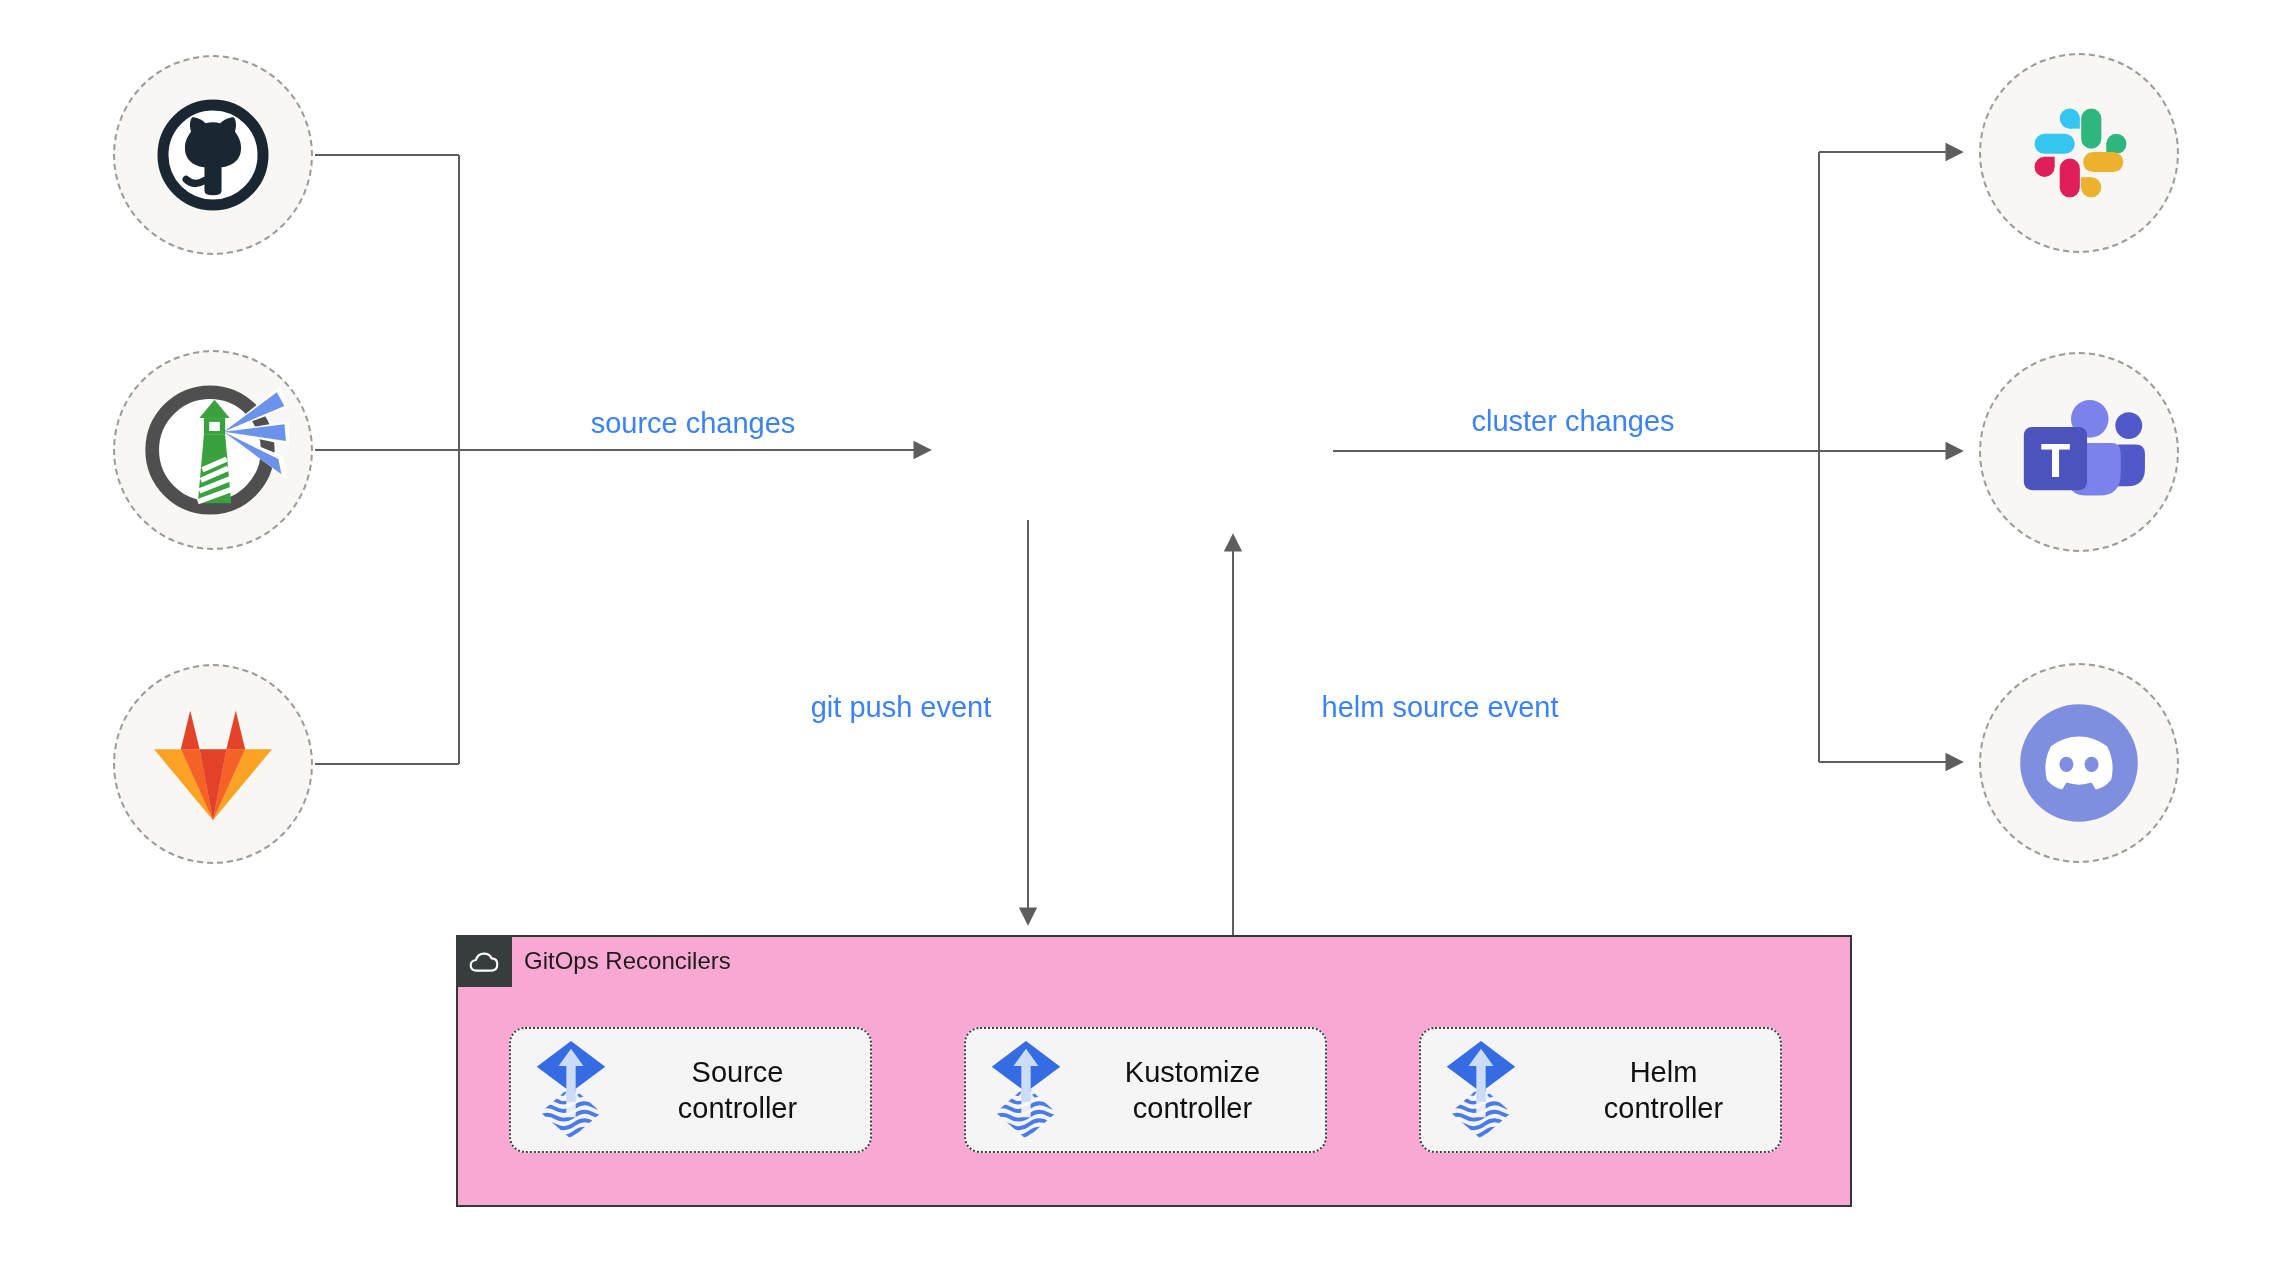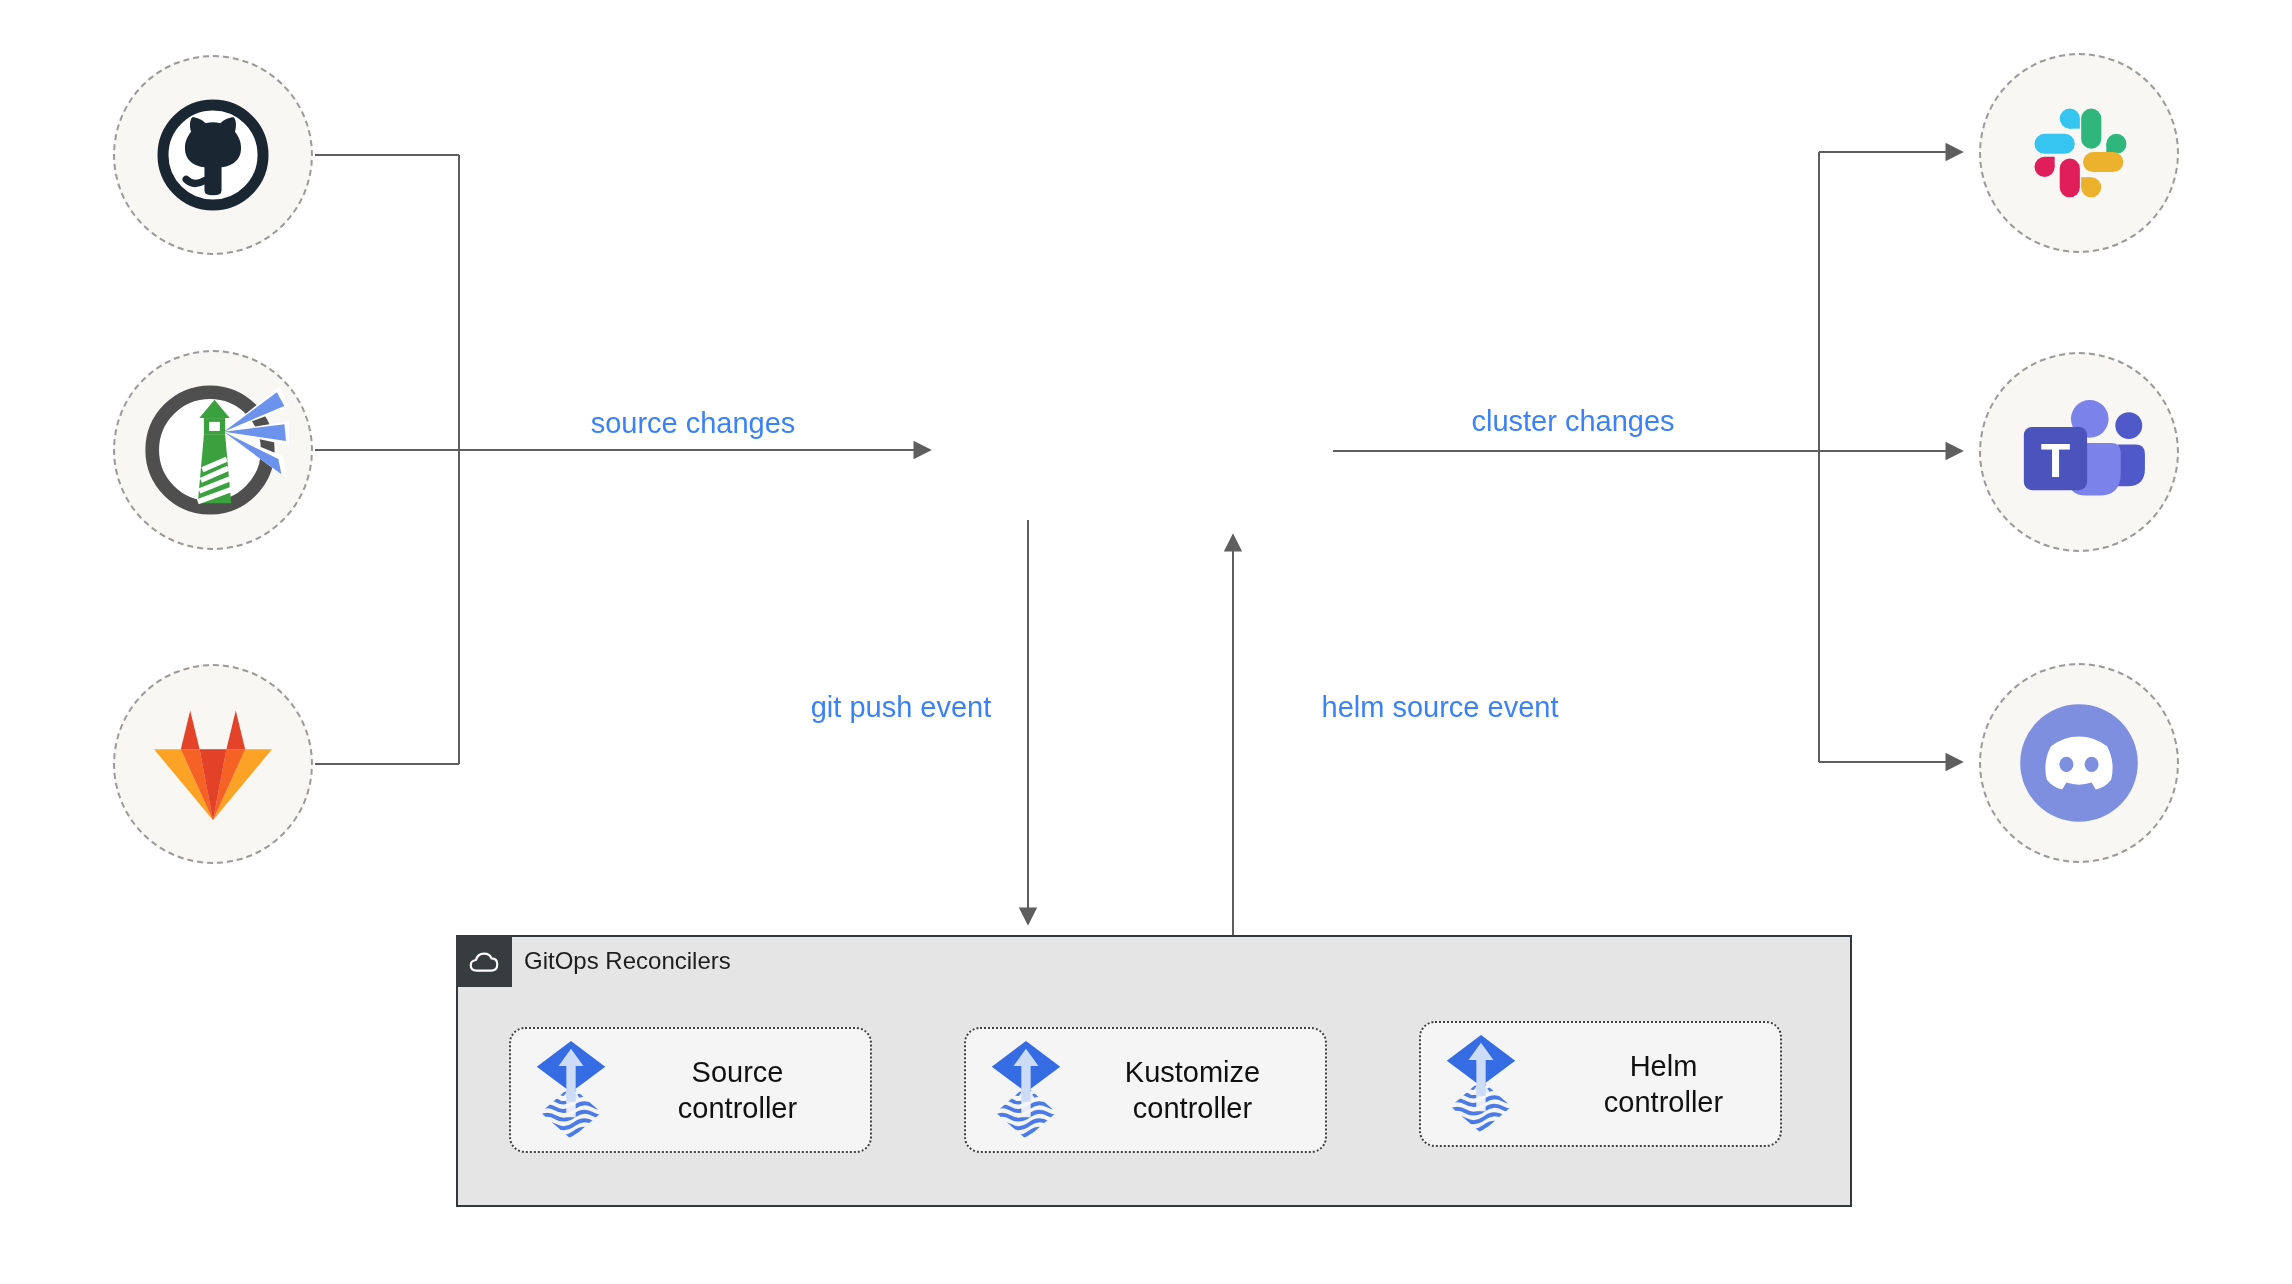--- a/index.html
+++ b/index.html
@@ -13,21 +13,21 @@
 
   
   .ctrl-box{position:absolute;background:#f5f5f5;border:2px dotted #3f3f3f;
     border-radius:16px;box-sizing:border-box;display:flex;align-items:center;}
   .ctrl-box .flux-wrap{flex:0 0 auto;display:flex;align-items:center;justify-content:center;}
   .ctrl-box .ctrl-label{flex:1 1 auto;display:flex;align-items:center;justify-content:center;
     text-align:center;font-size:29px;line-height:1.25;color:#111111;}
   .ctrl-label span{display:block;}
 
   
-  .group-box{position:absolute;background:#e5e5e5;border:2px solid #33383c;box-sizing:border-box;}
+  .group-box{position:absolute;background:#f9a8d4;border:2px solid #33383c;box-sizing:border-box;}
   .group-badge{position:absolute;left:-2px;top:-2px;width:56px;height:52px;background:#373c3f;
     display:flex;align-items:center;justify-content:center;}
   .group-title{position:absolute;left:66px;top:-2px;height:52px;display:flex;align-items:center;
     font-size:24px;color:#1d1d1d;white-space:nowrap;}
 
   
   .edge-label{position:absolute;transform:translate(-50%,-50%);font-size:29px;color:#3b82f6;
     white-space:nowrap;background:transparent;}
 
   svg{display:block;}
@@ -199,21 +199,21 @@
       <div class="flux-wrap" style="width:120px;">
         <svg width="78" height="98" viewBox="0 0 100 126">
           <use href="#flux"></use>
         </svg>
       </div>
       <div class="ctrl-label" style="padding-right:26px;align-items:flex-end;">
         <span style="max-width:170px;">Kustomize controller</span>
       </div>
     </div>
 
-    <div class="ctrl-box" style="left:961px;top:84px;width:363px;height:126px;gap:32px;">
+    <div class="ctrl-box" style="left:961px;top:90px;width:363px;height:126px;gap:32px;">
       <div class="flux-wrap" style="width:120px;">
         <svg width="78" height="98" viewBox="0 0 100 126">
           <use href="#flux"></use>
         </svg>
       </div>
       <div class="ctrl-label" style="padding-right:26px;">
         <span style="max-width:170px;">Helm controller</span>
       </div>
     </div>
   </div>

